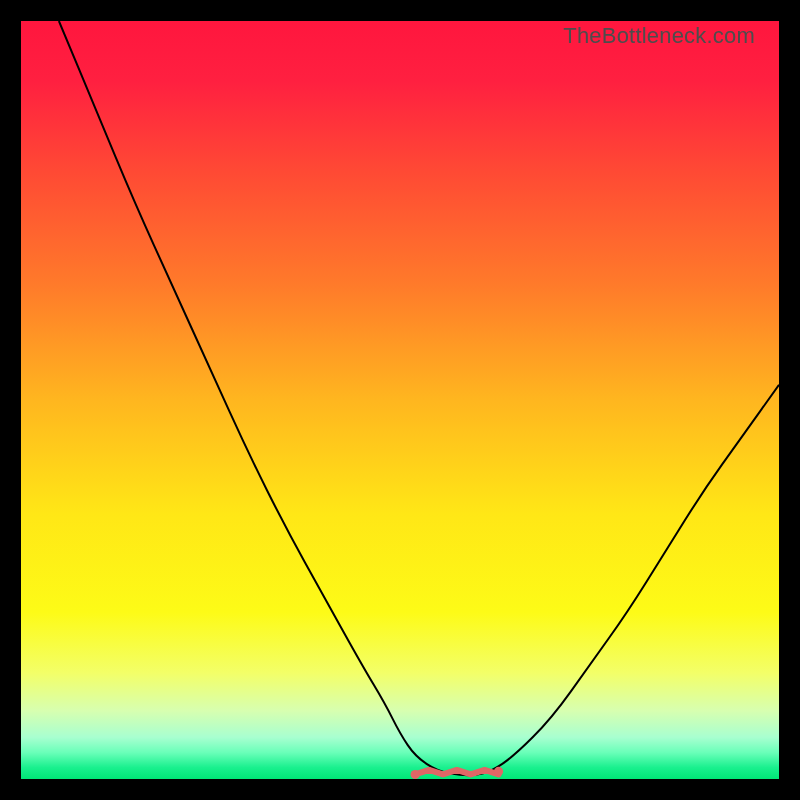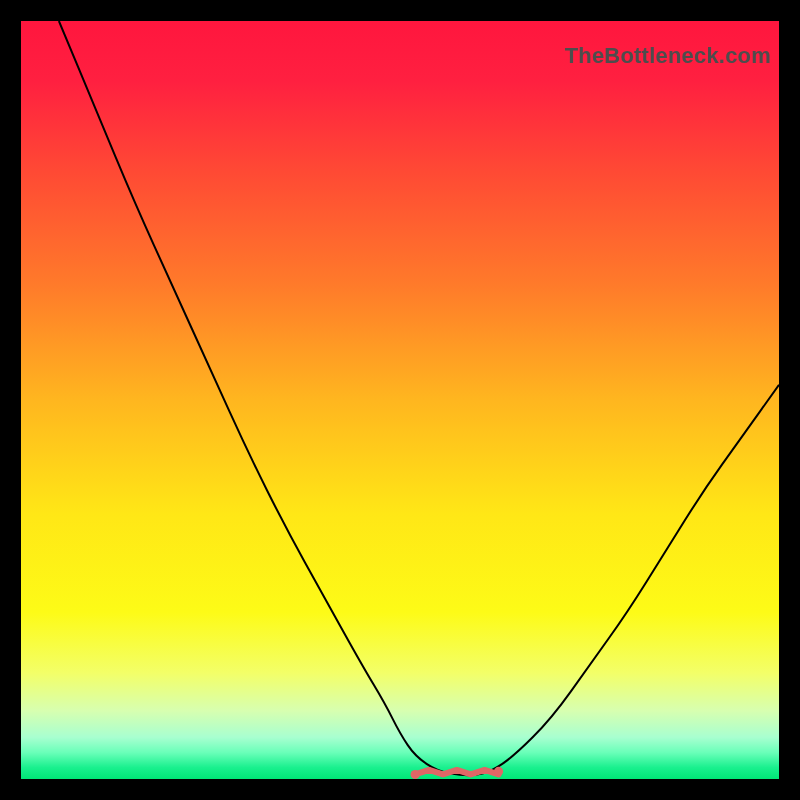--- a/index.html
+++ b/index.html
@@ -20,27 +20,26 @@
     position: absolute;
     left: 21px;
     top: 21px;
     width: 758px;
     height: 758px;
     overflow: hidden;
   }
   .watermark {
     position: absolute;
     top: 2px;
-    right: 8px;
+    right: 24px;
     color: #4d4d4d;
     font-size: 22px;
-    font-weight: 700;
+    font-weight: 400;
     letter-spacing: 0.2px;
     user-select: none;
-    margin-top: 20px;
   }
   svg { display: block; }
 </style>
 </head>
 <body>
 
 <div class="frame">
   <div class="plot">
     <svg width="758" height="758" viewBox="0 0 100 100" preserveAspectRatio="none">
       <defs>

